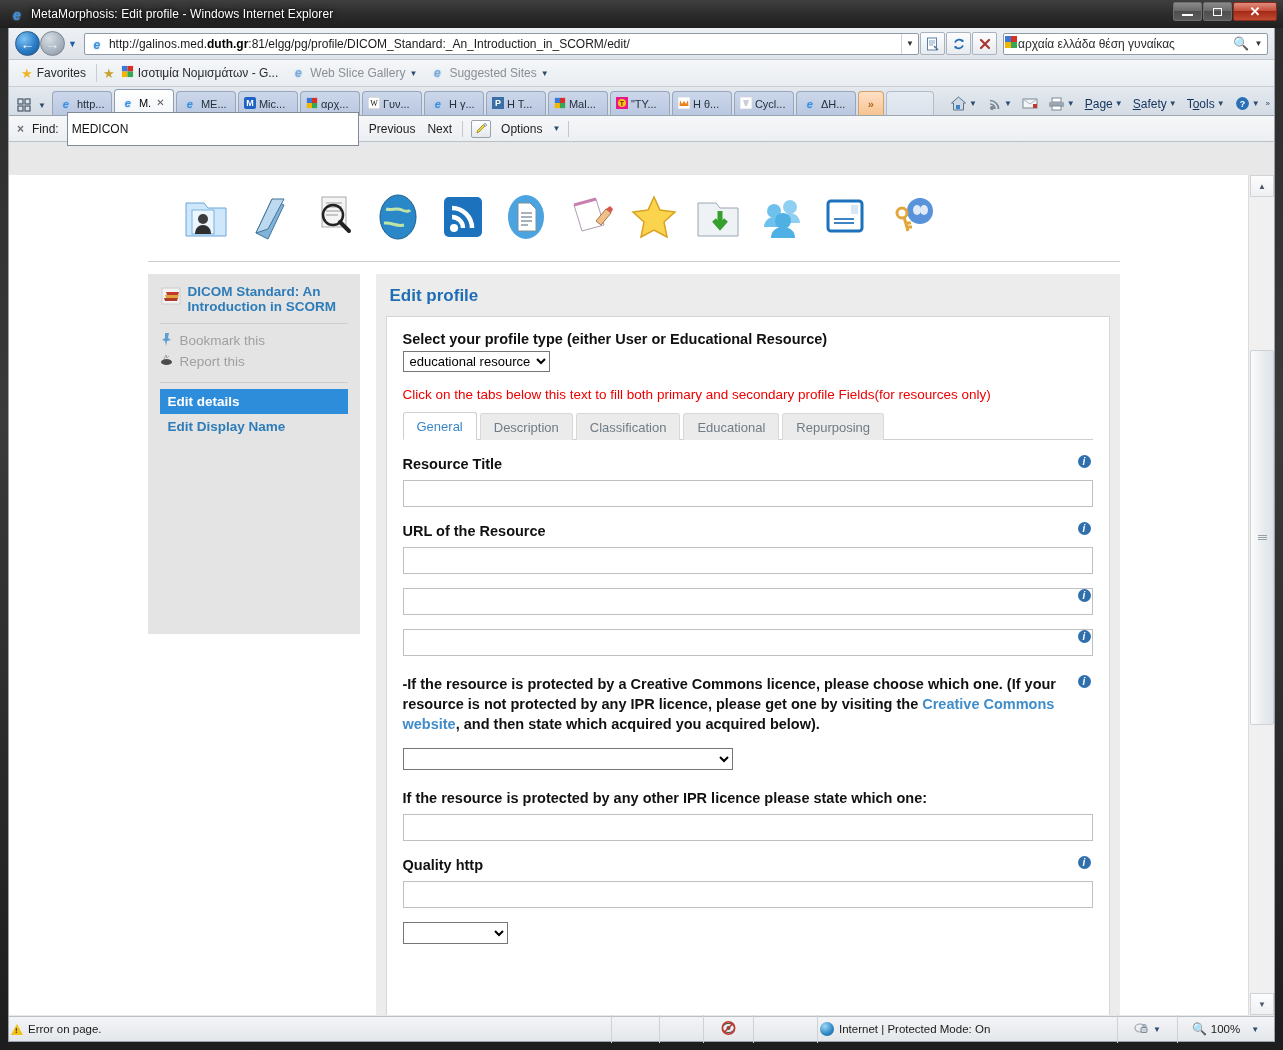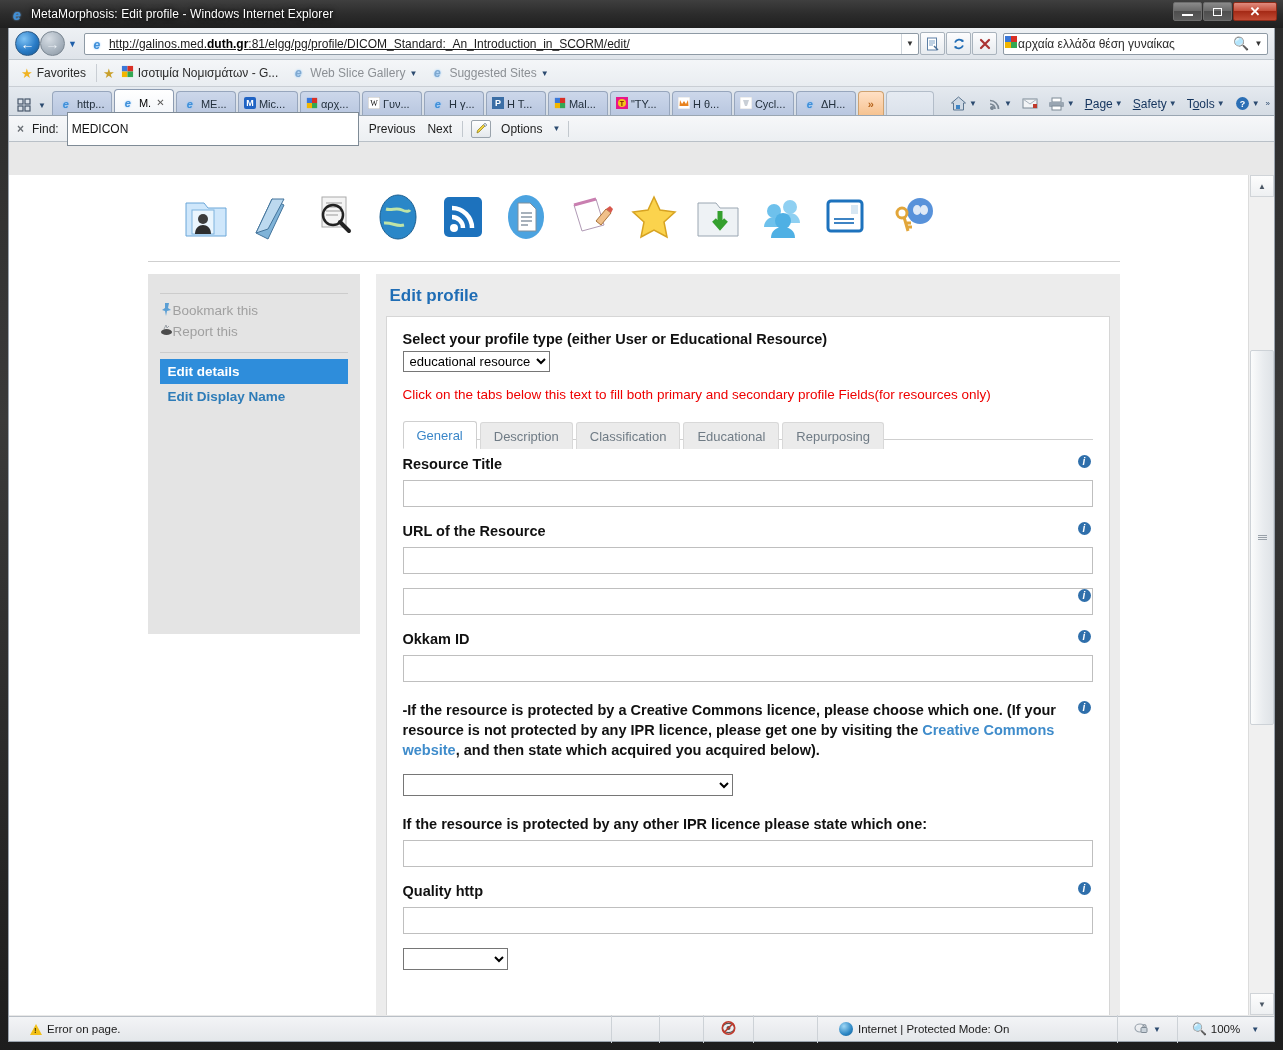--- a/index.html
+++ b/index.html
@@ -83,21 +83,21 @@
   .navcircle.fwd  { background: radial-gradient(circle at 35% 30%, #d6dde4 0%, #aab5c0 55%, #87939f 100%); border-color:#7b8792; color:#e9eef3;}
   .nav-dd { color:#1f5fa9; font-size:9px; margin:0 5px 0 3px; }
 
   #addressbox {
     flex:1; height:22px; background:#fff;
     border:1px solid #8e9aa5; border-radius:2px;
     display:flex; align-items:center; margin-left:2px;
     position:relative; overflow:hidden;
   }
   #addressbox .favicon { margin:0 4px 0 4px; }
-  #url { font-size:12px; color:#1a1a1a; white-space:nowrap; flex:1;text-decoration:underline; }
+  #url { font-size:12px; color:#1a1a1a; white-space:nowrap; flex:1; }
   #url b { font-weight:bold; color:#000; }
   .addr-dd { width:17px; height:20px; display:flex; align-items:center; justify-content:center;
              color:#333; font-size:8px; border-left:1px solid #cfd5db;}
   .iconbtn {
     width:25px; height:23px; display:flex; align-items:center; justify-content:center;
     border:1px solid transparent; margin-left:1px;
   }
   .iconbtn.framed { border:1px solid #a9b3bd; background:linear-gradient(180deg,#fdfdfe,#e7ebef); border-radius:2px;}
   #searchbox {
     width:265px; height:22px; background:#fff; border:1px solid #8e9aa5;
@@ -188,21 +188,21 @@
   #sidebar {
     width:212px; background:#e4e4e4; padding:10px 12px 14px 12px;
     min-height:360px;
   }
   .res-title { display:flex; gap:6px; align-items:flex-start; }
   .books-icon { width:22px; height:22px; flex:0 0 auto; margin-top:1px;}
   .res-title span {
     color:#2e7cb8; font-weight:bold; font-size:13.5px; line-height:15px;
   }
   .side-div { border-top:1px solid #cccccc; margin:9px 0 6px 0;}
-  .side-act { display:flex; align-items:center; color:#a0a0a0; font-size:13.5px;
+  .side-act { display:flex; align-items:center; gap:7px; color:#a0a0a0; font-size:13.5px;
               font-weight:normal; padding:2px 0; }
   .side-link { color:#2e7cb8; font-weight:bold; font-size:13.5px; padding:5px 8px; }
   .side-link.sel { background:#2e8ddb; color:#ffffff; }
 
   #main {
     flex:1; background:#ececec; padding:10px 10px 0 10px;
     min-height:740px;
   }
   #main h1 {
     margin:2px 0 10px 4px; font-size:17px; color:#1f6db5; font-weight:bold;
@@ -217,21 +217,21 @@
     border:1px solid #767676; background:#fff; padding:0 2px;
   }
   .warn {
     color:#ee0000; font-weight:normal; font-size:13.5px; line-height:17px;
     margin:14px 0 8px 0;
   }
   #tabs { display:flex; align-items:flex-end; gap:3px; border-bottom:1px solid #cfcfcf; }
   .ftab {
     padding:6px 13px 5px 13px; font-size:13px; color:#6f7b85;
     background:#ebebeb; border:1px solid #d8d8d8; border-bottom:none;
-    border-radius:3px 3px 0 0; position:relative; top:10px;
+    border-radius:3px 3px 0 0; position:relative; top:1px;
   }
   .ftab.active { background:#ffffff; color:#3a86c8; border-color:#cfcfcf; border-bottom:1px solid #fff; }
 
   .field { margin-top:14px; position:relative; }
   .field-label { font-weight:bold; font-size:14.5px; color:#111; padding-right:30px; line-height:20px;}
   .field-label a { color:#3f8ccb; text-decoration:none; }
   .info-i {
     position:absolute; right:2px; top:1px;
     width:13px; height:13px; border-radius:50%;
     background:#2f6fab; color:#fff; font-size:10px; font-weight:bold; font-style:italic;
@@ -274,21 +274,21 @@
   .grip { width:9px; height:7px; }
   .grip i { display:block; height:1px; background:#98a0a8; margin:1px 0; }
 
   
   #statusbar {
     position:absolute; left:0; right:0; bottom:0; height:25px;
     background: linear-gradient(180deg,#f3f4f6 0%,#e4e7ea 100%);
     border-top:1px solid #b9bfc6;
     display:flex; align-items:center; font-size:11.5px; color:#1b1b1b;
   }
-  .sb-cell { height:28px; display:flex; align-items:center; gap:5px; padding:0 21px;
+  .sb-cell { height:28px; display:flex; align-items:center; gap:5px; padding:0 2px;
              border-right:1px solid #cdd2d7; }
   .sb-cell.grow { flex:1; border-right:1px solid #cdd2d7; }
   .warn-tri {
     width:0;height:0;border-left:6px solid transparent;border-right:6px solid transparent;
     border-bottom:11px solid #f2c018; position:relative;
   }
   .warn-tri::after{ content:"!"; position:absolute; left:-2px; top:2px; font-size:8px;
                     color:#4a3a00; font-weight:bold; }
   .globe-s { width:14px;height:14px;border-radius:50%;
              background:radial-gradient(circle at 35% 30%,#9fd7f5,#2b86c4 60%,#145a8c);}
@@ -680,20 +680,31 @@
                 <path d="M22 28l4 14M25 34h4M26 38h4" stroke="#e2a63a" stroke-width="3"></path>
               </svg>
             </div>
           </div>
 
           <div id="hr-top"></div>
 
           <div id="cols">
 
             <div id="sidebar">
+              <div class="res-title">
+                <span class="books-icon">
+                  <svg width="22" height="22" viewBox="0 0 22 22">
+                    <rect x="2" y="3" width="18" height="16" fill="#f3f3f3" stroke="#ccc"></rect>
+                    <path d="M4 13h14l-1 3H5z" fill="#b03a2e"></path>
+                    <path d="M5 10h14l-1 3H6z" fill="#e0a33a"></path>
+                    <path d="M6 7h13l-1 3H7z" fill="#c0392b"></path>
+                  </svg>
+                </span>
+                <span>DICOM Standard: An Introduction in SCORM</span>
+              </div>
 
               <div class="side-div"></div>
 
               <div class="side-act">
                 <span>
                   <svg width="13" height="14" viewBox="0 0 13 14">
                       <path d="M5 1h4l-1 5 3 2-4 1-1 5-1-5-3-1 3-2z" fill="#5b9fd4"></path>
                     </svg>
                 </span>
                 <span>Bookmark this</span>
@@ -745,21 +756,20 @@
                   <span class="info-i">i</span>
                   <input class="txt" value="" style="">
                 </div>
 
                 <div class="field">
                   <span class="info-i">i</span>
                   <input class="txt" value="" style="">
                 </div>
 
                 <div class="field">
-                  <div class="field-label">Okkam ID</div>
                   <span class="info-i">i</span>
                   <input class="txt" value="" style="">
                 </div>
 
                 <div class="field" style="margin-top:18px;">
                   <div class="field-label"><span>-If the resource is protected by a Creative Commons licence, please choose which one. (If your resource is not protected by any IPR licence, please get one by visiting the </span><a href="#">Creative Commons website</a><span>, and then state which acquired you acquired below).</span></div>
                   <span class="info-i">i</span>
                   <select class="wide" style="margin-top:14px;">
                     <option></option>
                   </select>

